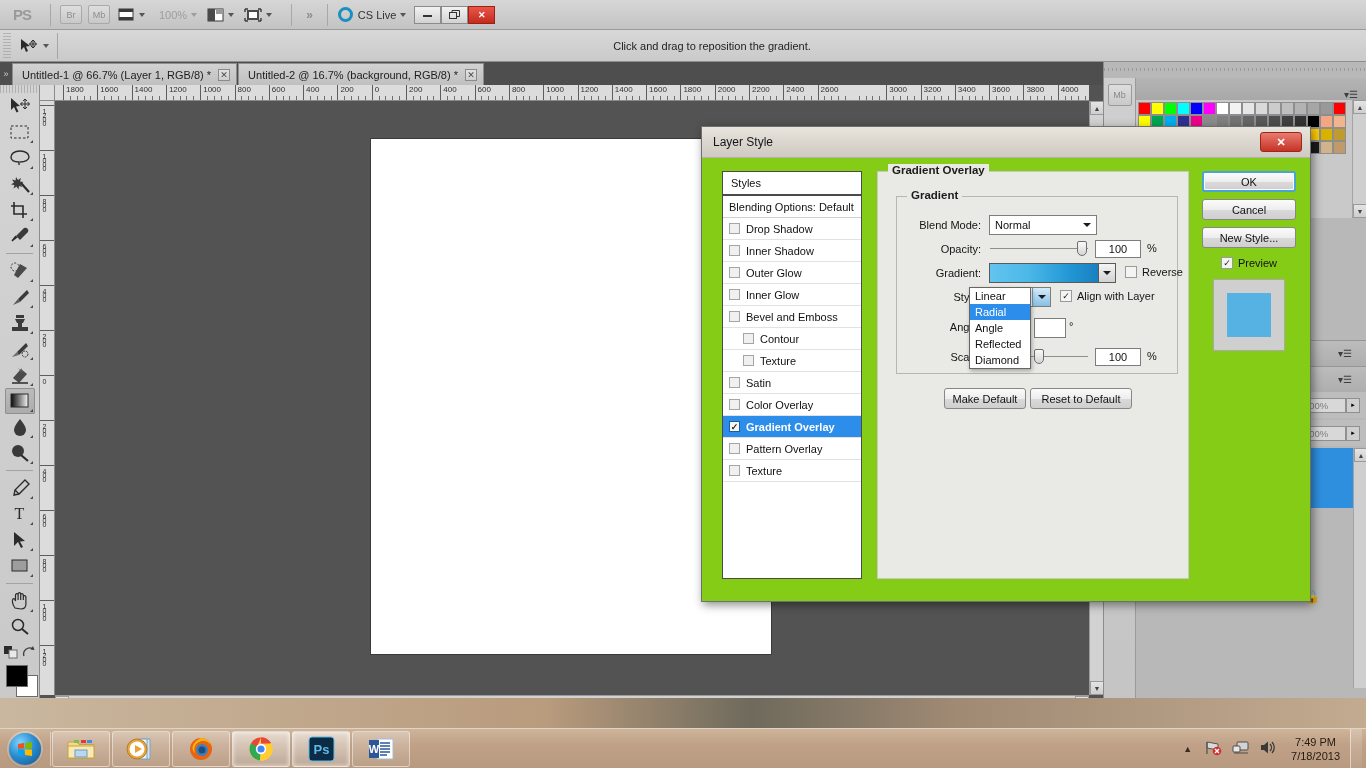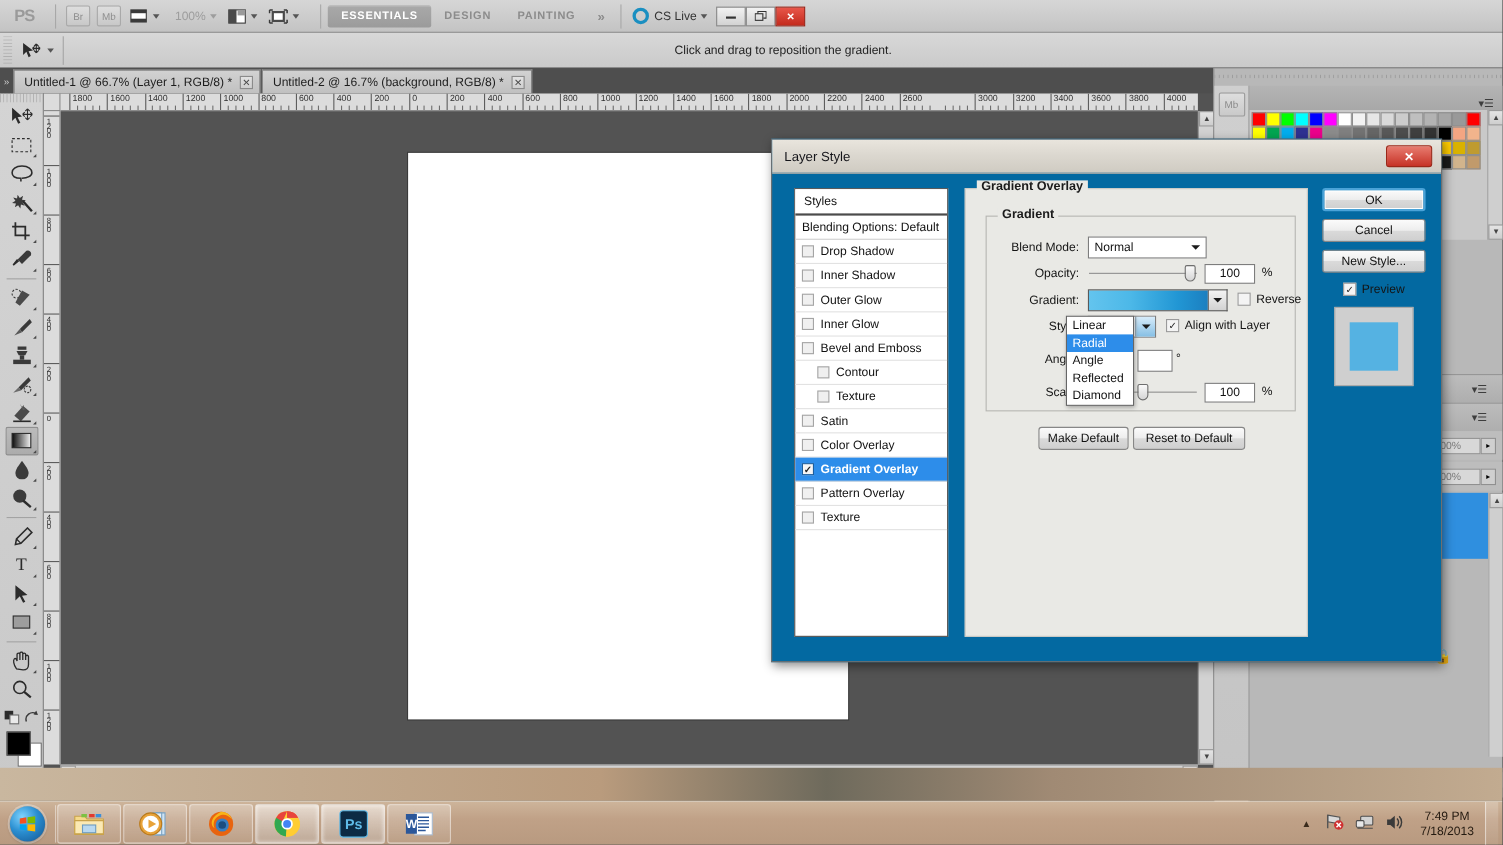--- a/index.html
+++ b/index.html
@@ -135,21 +135,21 @@
   .pmenu { margin-left:auto; padding:0 8px; font-size:10px; color:#3d3d3d;}
   .swatchgrid { position:absolute; left:32px; top:38px; right:14px; height:118px;
                 background:#c9c9c9; display:flex; flex-wrap:wrap; align-content:flex-start;
                 padding:2px;}
   .sw { width:13px;height:13px; border:1px solid #8e8e8e; margin:0; }
   .mini-field { width:46px;height:15px;background:#d8d8d8;border:1px solid #909090;
                 font-size:9.5px;color:#7d7d7d;display:flex;align-items:center;padding-left:3px;}
 
   
   .dlg { position:absolute; left:701px; top:126px; width:610px; height:476px;
-         background:#0369a1; border:1px solid #6f6f6f;
+         background:#84cc16; border:1px solid #6f6f6f;
          box-shadow:2px 3px 9px rgba(0,0,0,.45); }
   .dlg-title { height:31px;
         background:linear-gradient(to bottom,#e9e5dd 0%,#dcd8d0 45%,#cfcbc2 100%);
         border-bottom:1px solid #b5b1a8;
         display:flex;align-items:center;padding-left:11px;
         font-size:12px;color:#15151a;}
   .dlg-x { position:absolute; right:8px; top:5px; width:42px;height:20px;
            background:linear-gradient(to bottom,#e87c70,#c63226);
            border:1px solid #9a2718; border-radius:3px; color:#fff;
            font-size:11px;font-weight:bold;display:flex;align-items:center;justify-content:center;}
@@ -267,25 +267,20 @@
     </div>
     <div class="mb-ico">
       <svg width="18" height="14" viewBox="0 0 18 14">
           <rect x="3" y="2" width="12" height="10" fill="#4a4a4a"></rect>
           <rect x="5" y="4" width="8" height="6" fill="#fff"></rect>
           <path d="M1,1 h3 M1,1 v3 M17,1 h-3 M17,1 v3 M1,13 h3 M1,13 v-3 M17,13 h-3 M17,13 v-3" stroke="#3a3a3a" stroke-width="1.4" fill="none"></path>
         </svg>
       <span class="caret"></span>
     </div>
     <div class="mb-sep" style="margin-left:14px"></div>
-    <div id="ws-tabs" style="display:flex;align-items:center">
-        <div class="ws-tab active">ESSENTIALS</div>
-        <div class="ws-tab">DESIGN</div>
-        <div class="ws-tab">PAINTING</div>
-      </div>
     <div class="chev">»</div>
     <div class="mb-sep"></div>
     <div class="cslive">
       <span class="cslive-ico"></span>
       <span>CS Live</span>
       <span class="caret"></span>
     </div>
     <div class="wbtns">
       <div class="wbtn">
         <svg width="11" height="9">

